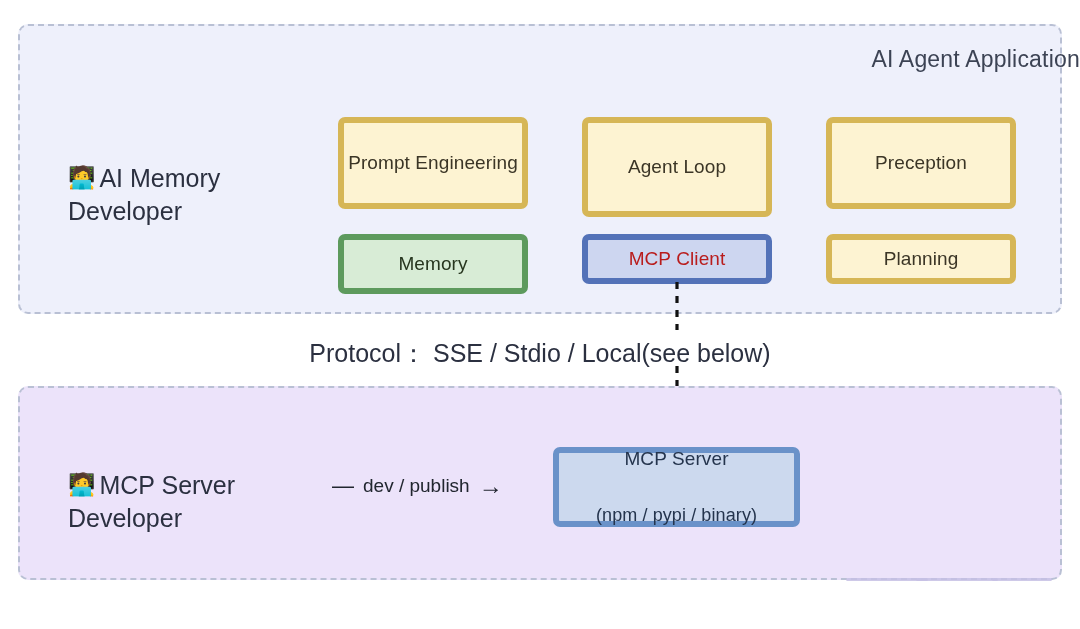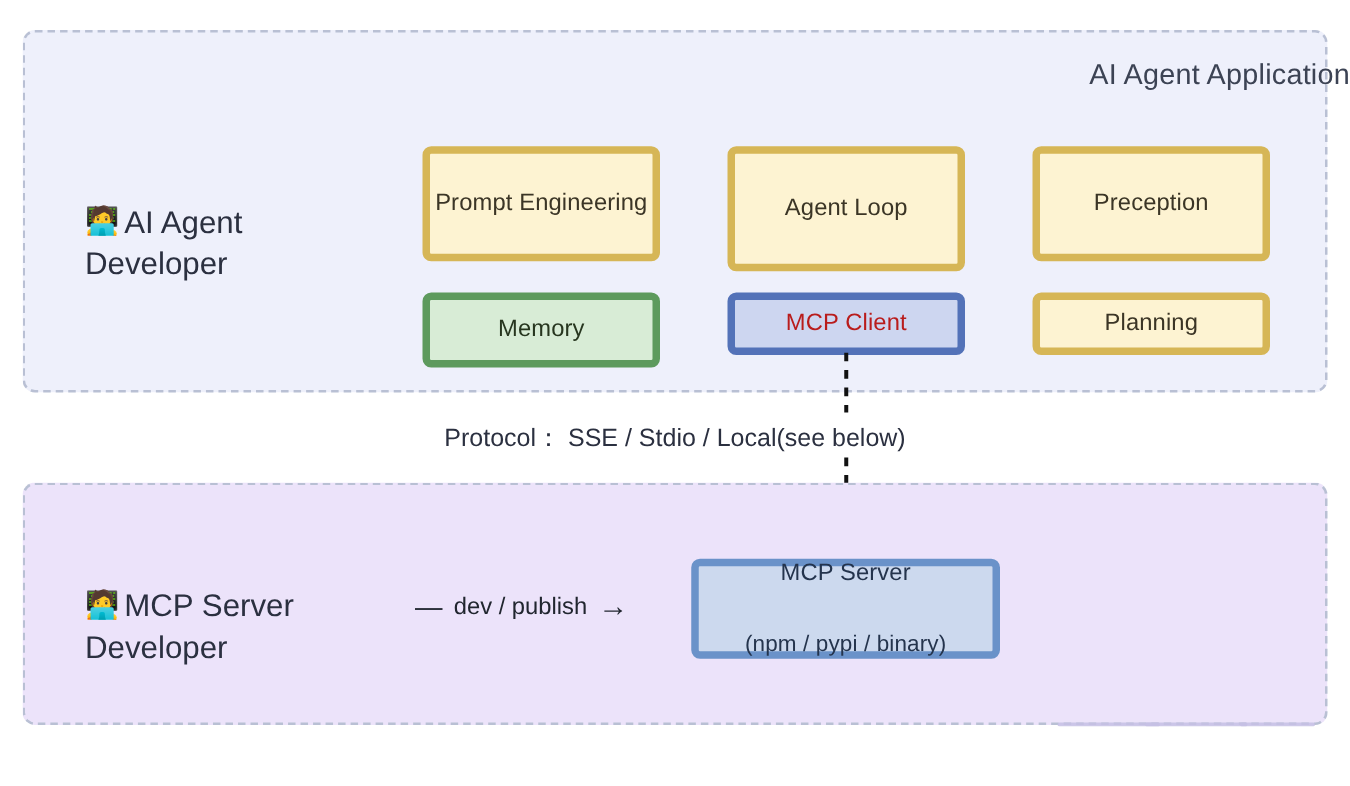--- a/index.html
+++ b/index.html
@@ -113,21 +113,21 @@
     top: 282px;
     width: 62px;
     height: 168px;
   }
   #protocol-label {
     position: absolute;
     left: 0;
     right: 0;
     top: 337px;
     text-align: center;
-    font-size: 20px;
+    font-size: 25px;
     color: #2b3040;
   }
   
   #protocol-label-bg {
     position: absolute;
     left: 452px;
     top: 330px;
     width: 430px;
     height: 34px;
     background: #ffffff;
@@ -150,21 +150,21 @@
   #dev-publish .arrow { font-size: 24px; line-height: 1; }
 </style>
 </head>
 <body>
 
 <div class="panel" id="agent-panel"></div>
 
 <div class="panel-title" style="top:46px;">AI Agent Application</div>
 
 <div class="role-label" id="agent-role">
-  <span class="role-emoji">🧑‍💻</span><span>AI Agent
+  <span class="role-emoji">🧑‍💻</span><span>AI Memory
 Developer</span>
 </div>
 
 <div class="box yellow" id="box-prompt">
   <span>Prompt
 Engineering</span>
 </div>
 <div class="box yellow" id="box-loop">
   <span>Agent Loop</span>
 </div>

